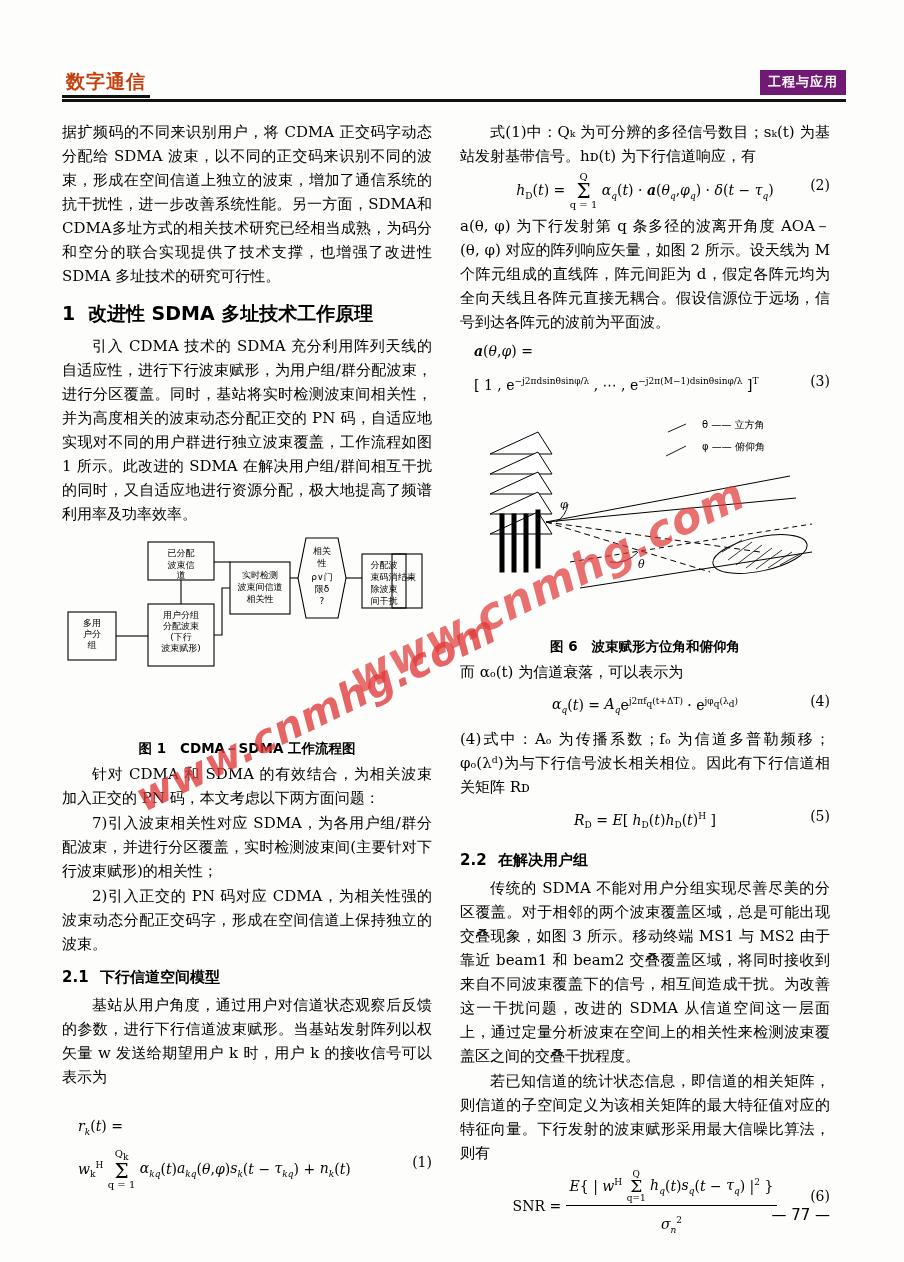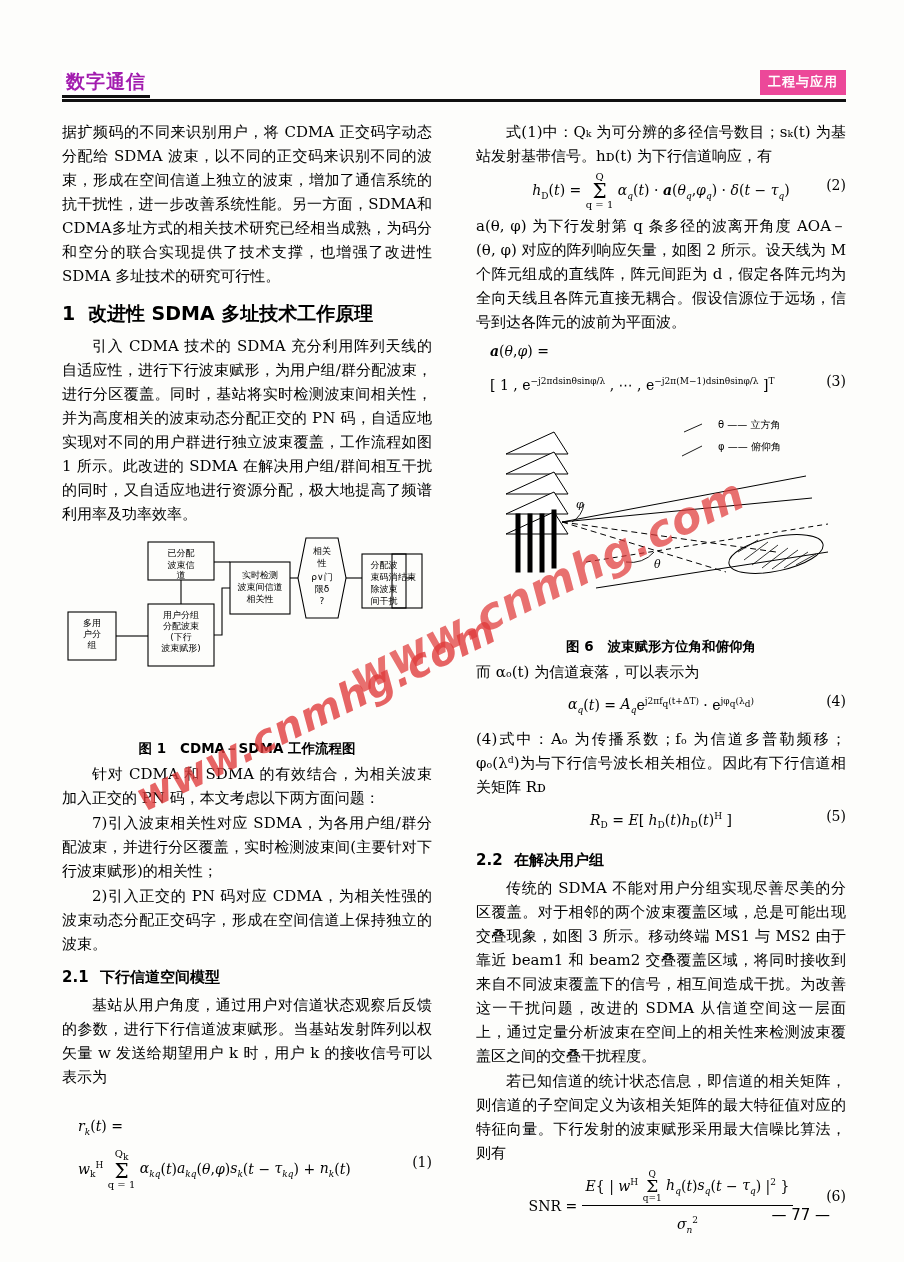--- a/index.html
+++ b/index.html
@@ -12,41 +12,41 @@
     overflow:hidden;
   }
   .page{position:absolute;left:0;top:0;width:904px;height:1262px;}
 
   
   .header{position:absolute;left:62px;top:70px;width:784px;height:34px;}
   .journal-logo{
     position:absolute;left:0;top:0;
     font-family:"DejaVu Sans","Liberation Sans",sans-serif;
     font-weight:bold;font-size:19px;letter-spacing:1px;
-    color:#a21caf;background:#fff;
+    color:#c2410c;background:#fff;
     padding:2px 4px 3px 4px;
     border-bottom:3px solid #111;
     line-height:1.05;
   }
   .header-rule{
     position:absolute;left:0;top:29px;width:784px;height:3px;background:#111;
   }
   .section-tag{
     position:absolute;right:0;top:0;
-    background:#ec4899;color:#fff;
+    background:#701a75;color:#fff;
     font-family:"DejaVu Sans","Liberation Sans",sans-serif;
     font-size:13px;font-weight:bold;
     padding:3px 8px 4px 8px;
     letter-spacing:1px;
   }
 
   
   .col{position:absolute;top:120px;width:370px;}
   .col-left{left:62px;}
-  .col-right{left:476px;}
+  .col-right{left:460px;}
 
   p{margin:0 0 1px 0;font-size:15px;line-height:24px;text-align:justify;}
   p.ind{text-indent:2em;}
   .h1{
     font-family:"DejaVu Sans","Liberation Sans",sans-serif;
     font-weight:bold;font-size:19px;line-height:30px;
     margin:10px 0 6px 0;
   }
   .h1 .num{display:inline-block;width:26px;}
   .h2{

